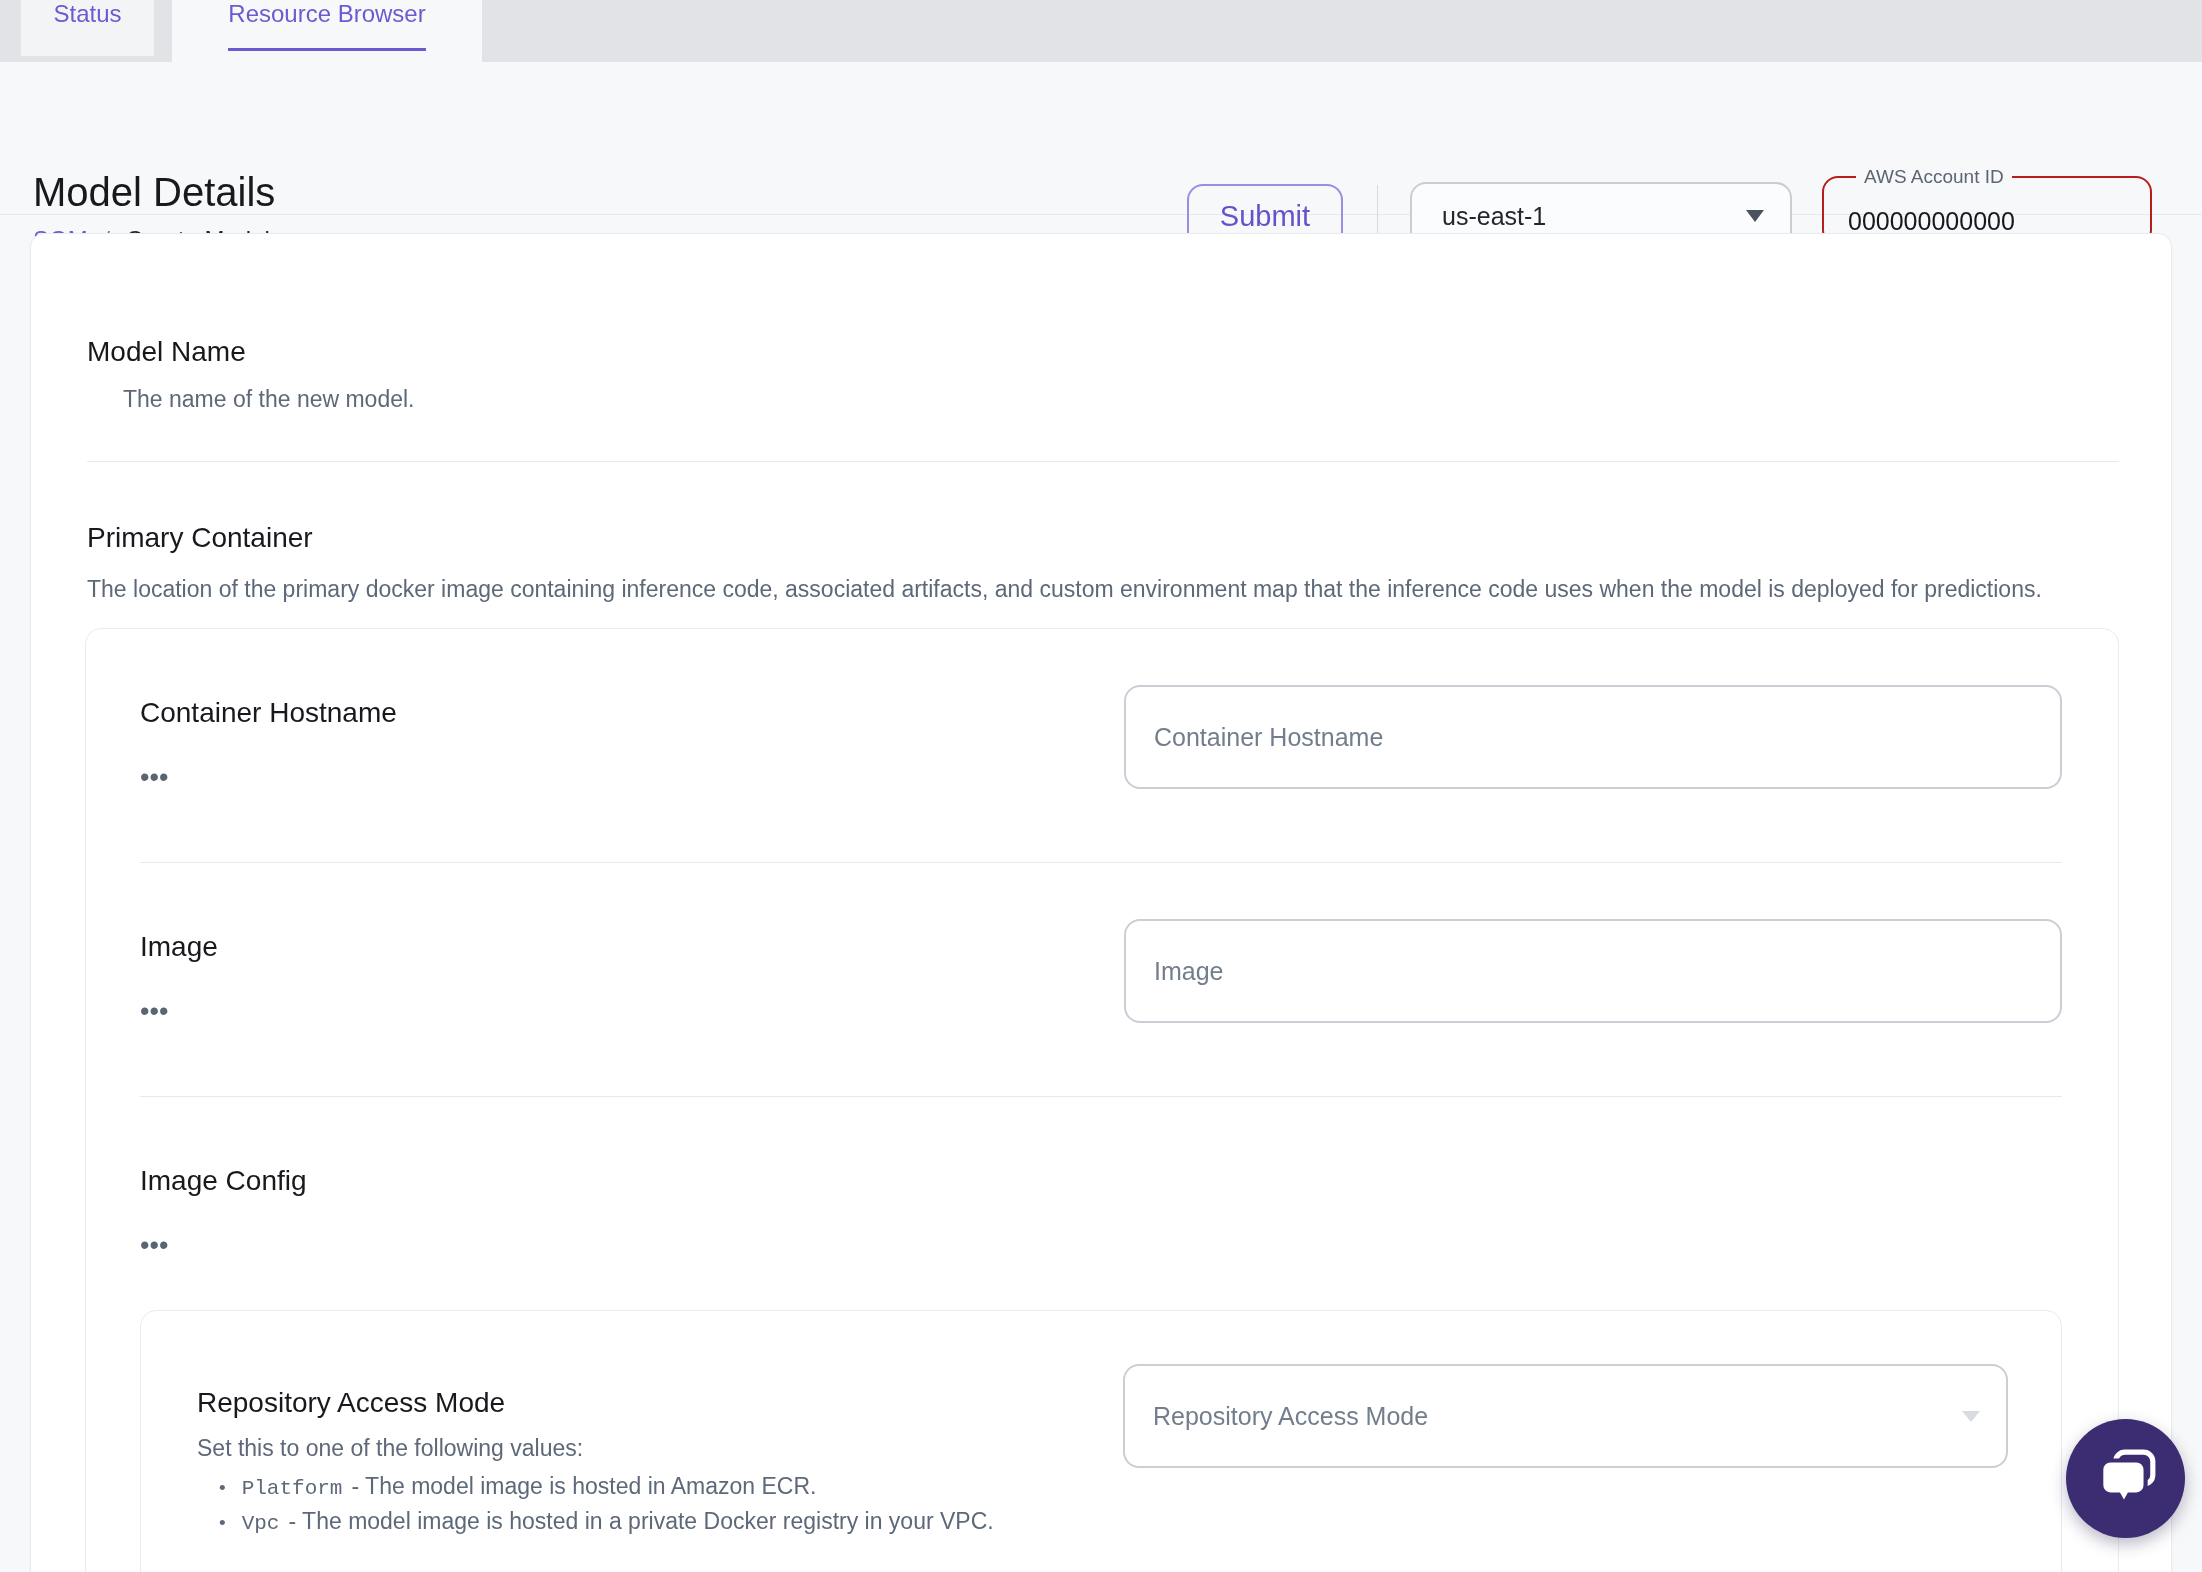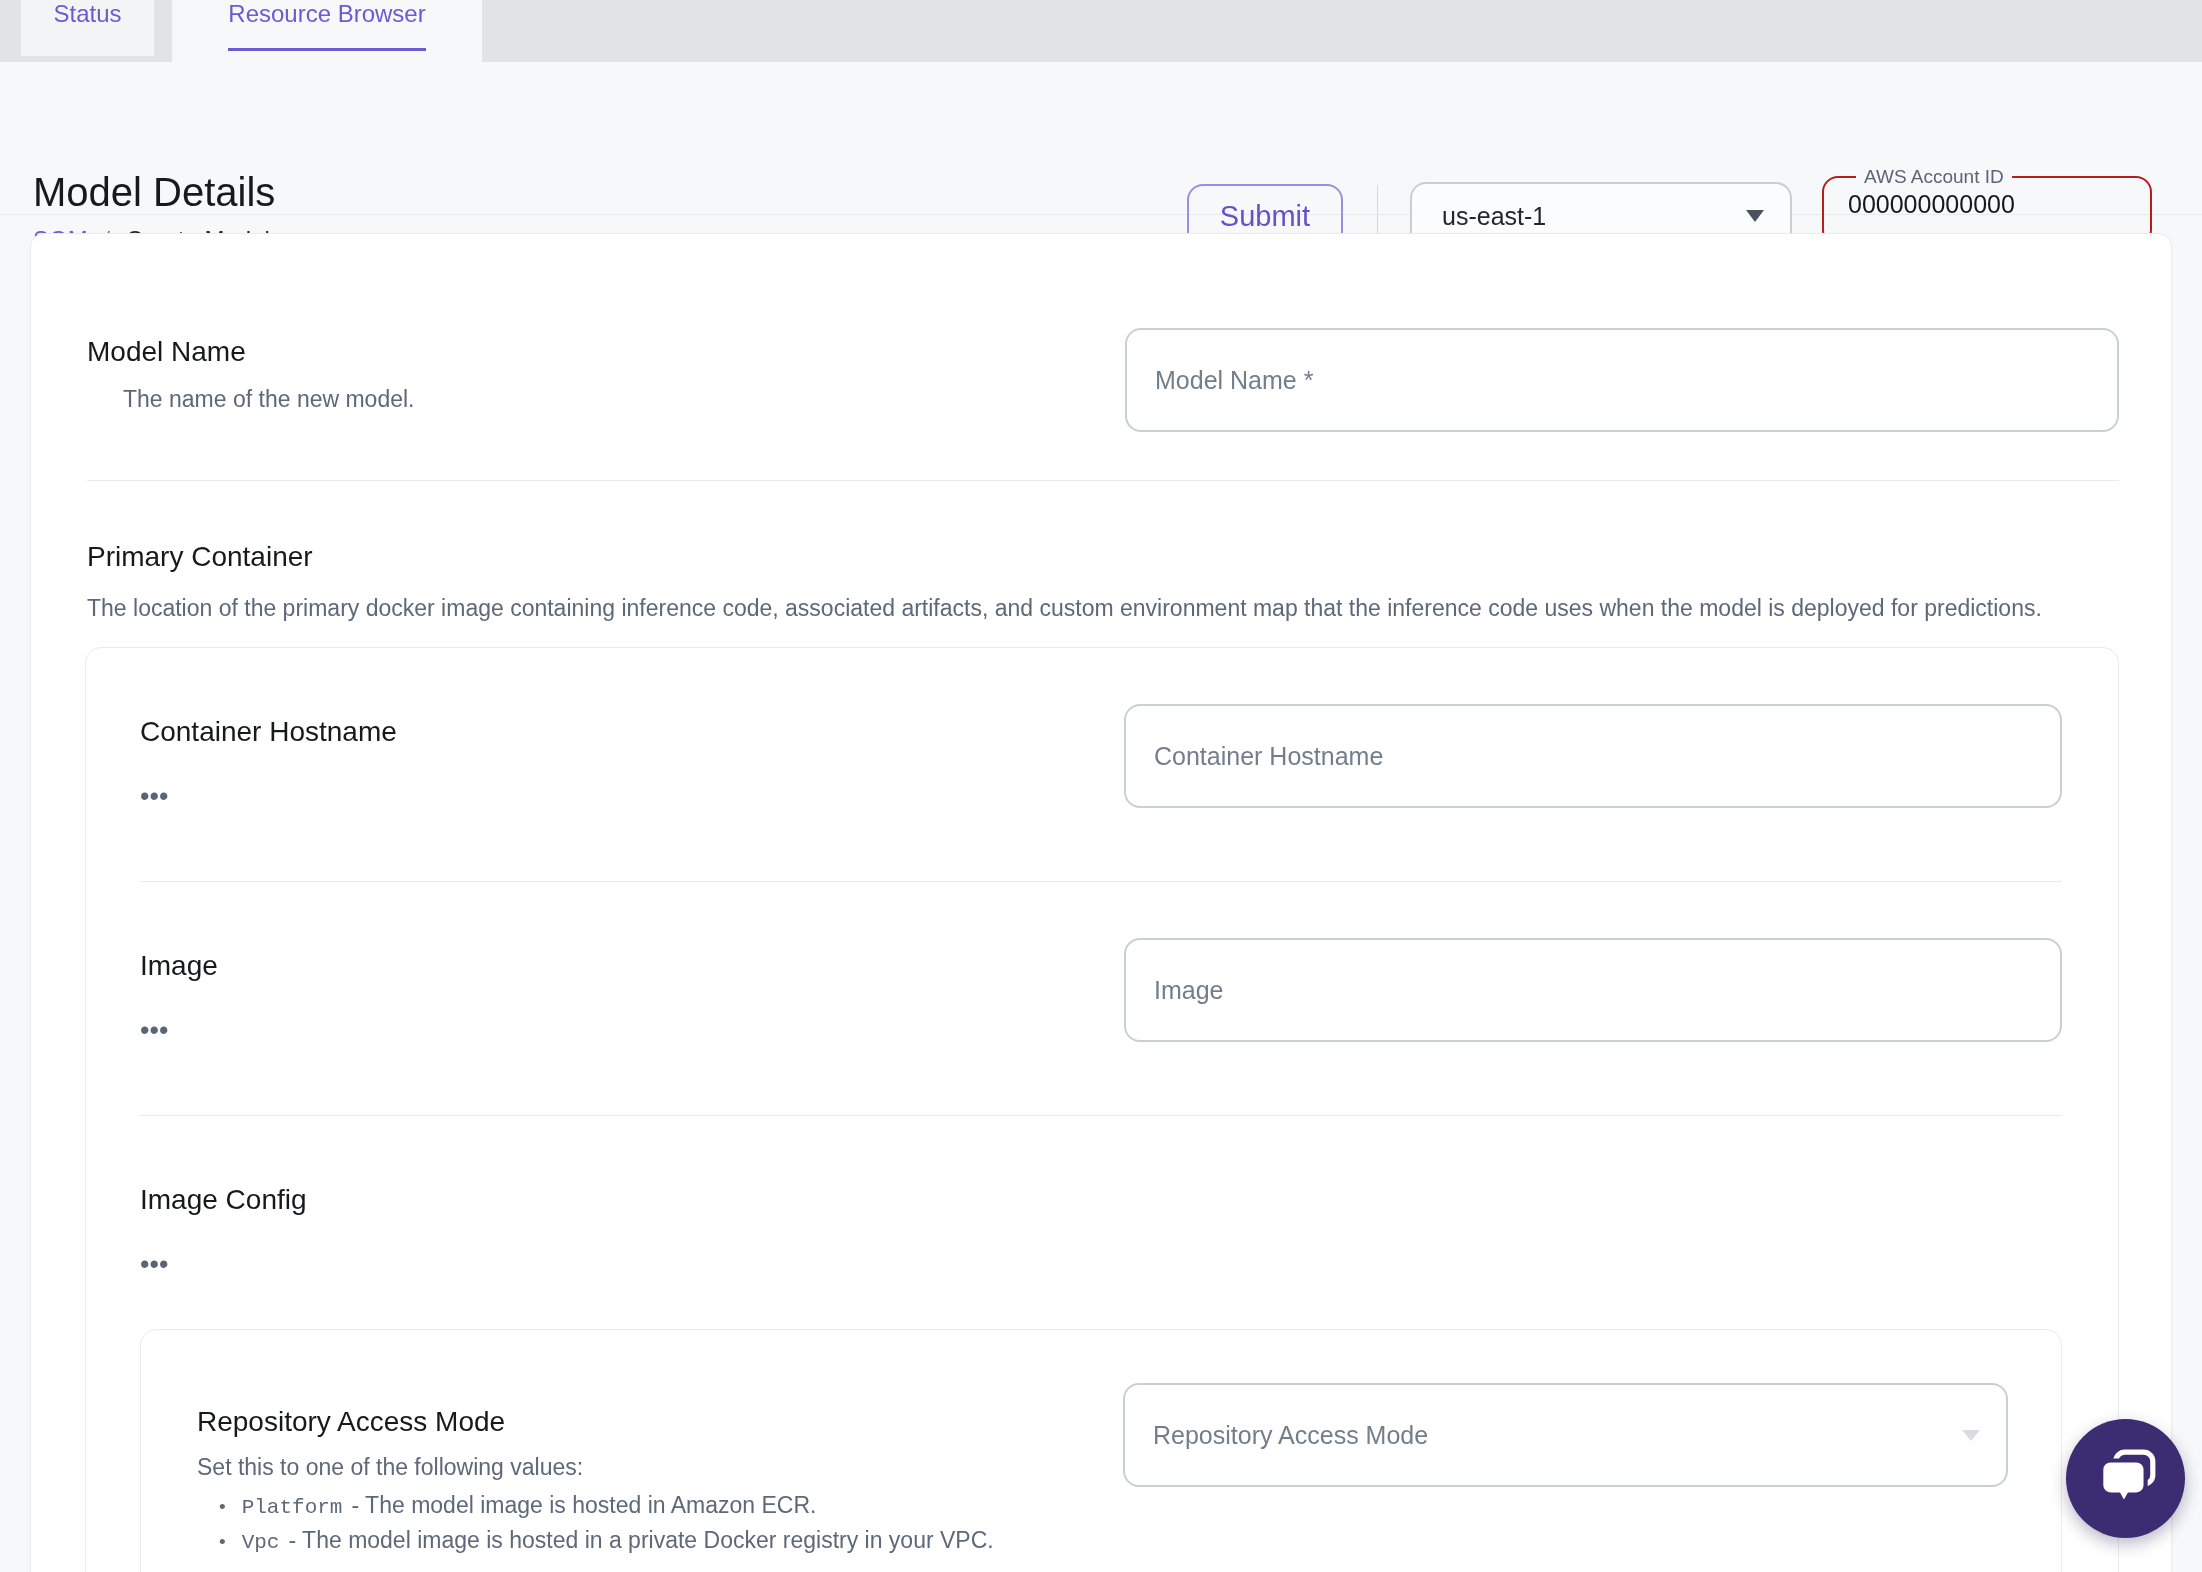--- a/index.html
+++ b/index.html
@@ -38,21 +38,21 @@
     padding:0 26px 0 30px; font-size:25px; color:#23262c; cursor:pointer; }
   .caret-dark { width:0; height:0; border-left:9px solid transparent; border-right:9px solid transparent;
     border-top:12px solid #49525e; }
   .caret-faint { width:0; height:0; border-left:9px solid transparent; border-right:9px solid transparent;
     border-top:11px solid #d8dbdf; }
 
   .account-fieldset { position:absolute; left:1822px; top:104px; width:307px; height:80px;
     border:2px solid #b91c1c; border-radius:16px; padding:0 12px 0 24px; background:transparent; }
   .account-fieldset legend { font-size:19px; color:#5b6573; padding:0 8px; margin-left:8px; }
   .account-input { border:none; outline:none; background:transparent; font-family:inherit;
-    font-size:25px; color:#15181c; width:290px; margin-top:2px; }
+    font-size:25px; color:#15181c; width:290px; margin-top:19px; }
 
   
   .card { position:absolute; left:30px; top:233px; width:2142px; height:1365px;
     background:#fff; border:1px solid #e9ebee; border-radius:14px;
     padding:0 52px 0 56px; box-shadow:0 1px 3px rgba(20,24,40,.03); }
 
   .row { display:flex; justify-content:space-between; }
   .labelcol { flex:1 1 auto; min-width:0; }
   .inputcol-1 { width:994px; flex:0 0 auto; }
   .inputcol-2 { width:938px; flex:0 0 auto; }
@@ -133,23 +133,20 @@
     <input class="account-input" type="text" value="000000000000" style="">
   </fieldset>
 </div>
 
 <div class="card">
 
   <div class="row row-model">
     <div class="labelcol">
       <div class="field-label">Model Name</div>
       <div class="field-desc">The name of the new model.</div>
-    </div>
-    <div class="inputcol-1">
-      <input class="text-input" type="text" placeholder="Model Name *" style="">
     </div>
   </div>
 
   <div class="section-head">Primary Container</div>
   <div class="section-desc">The location of the primary docker image containing inference code, associated artifacts, and custom environment map that the inference code uses when the model is deployed for predictions.</div>
 
   <div class="subcard">
 
     <div class="row row-sub">
       <div class="labelcol">

